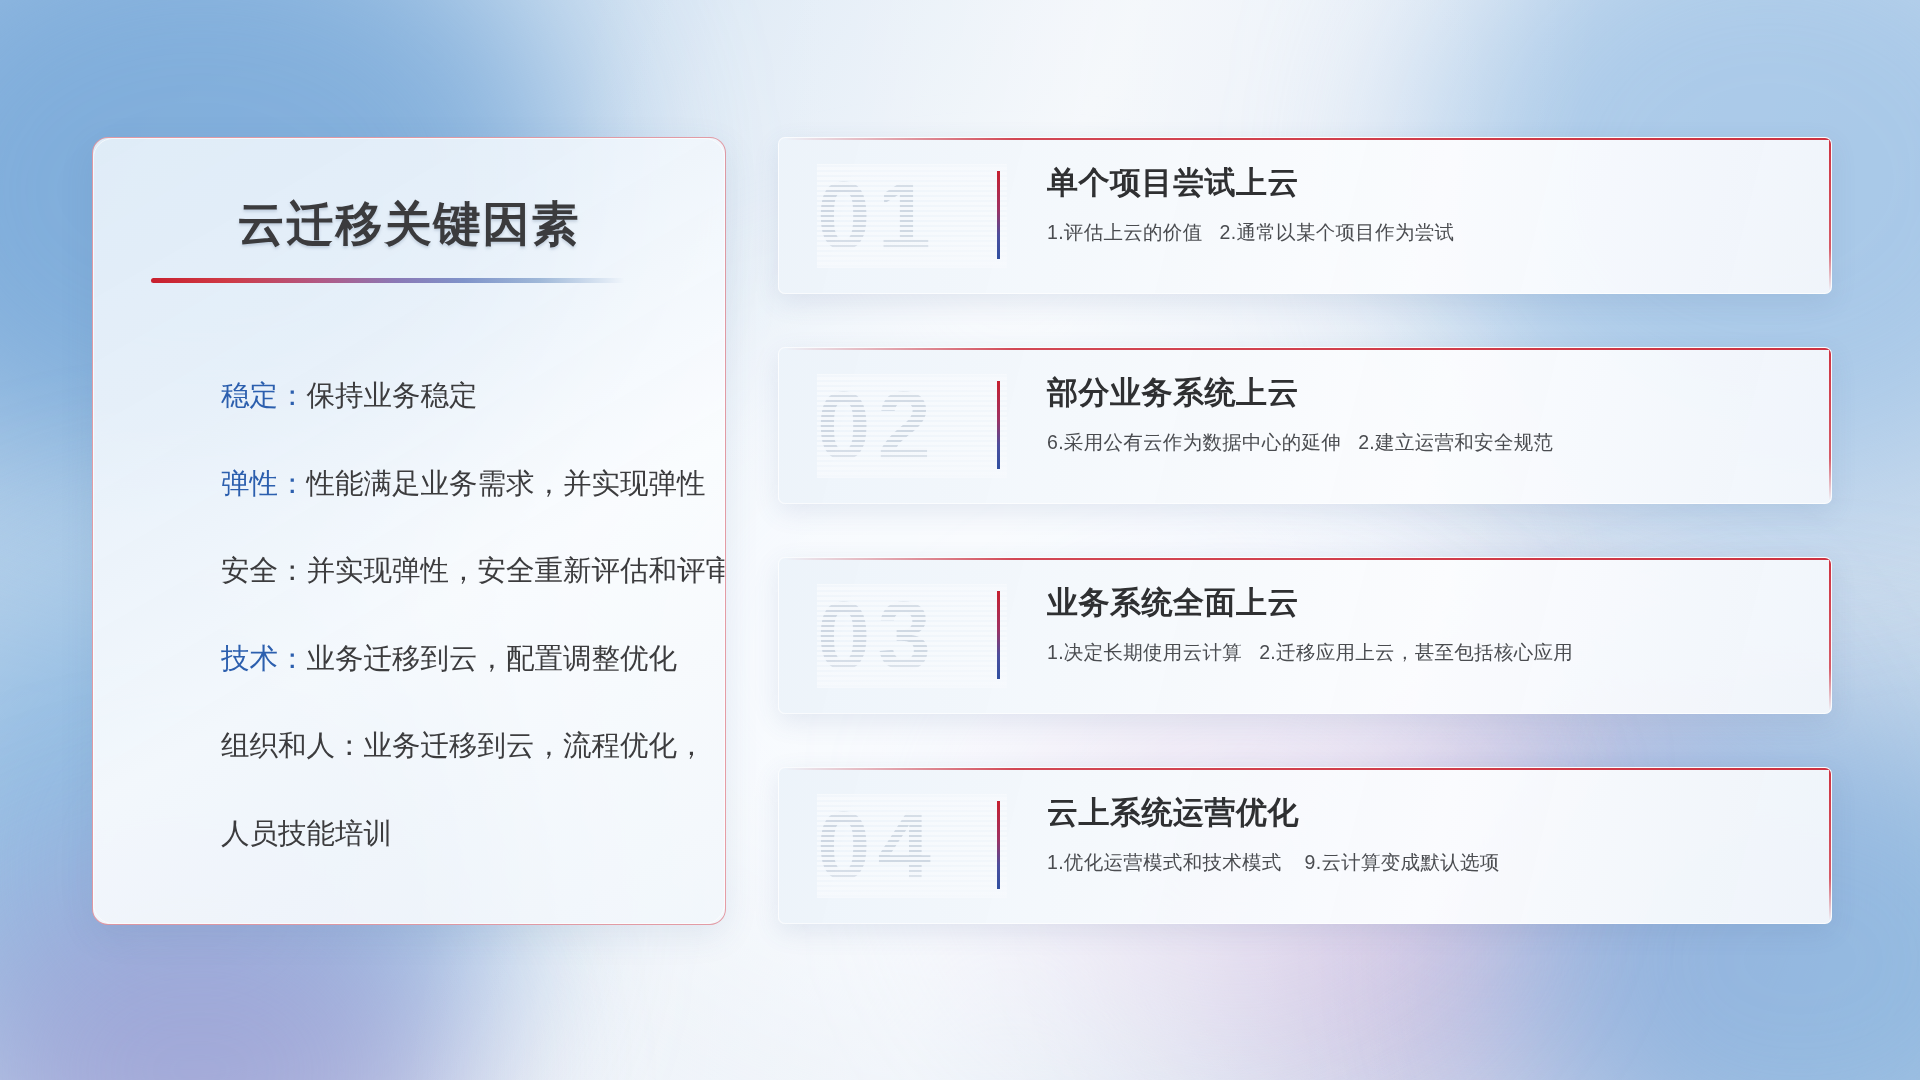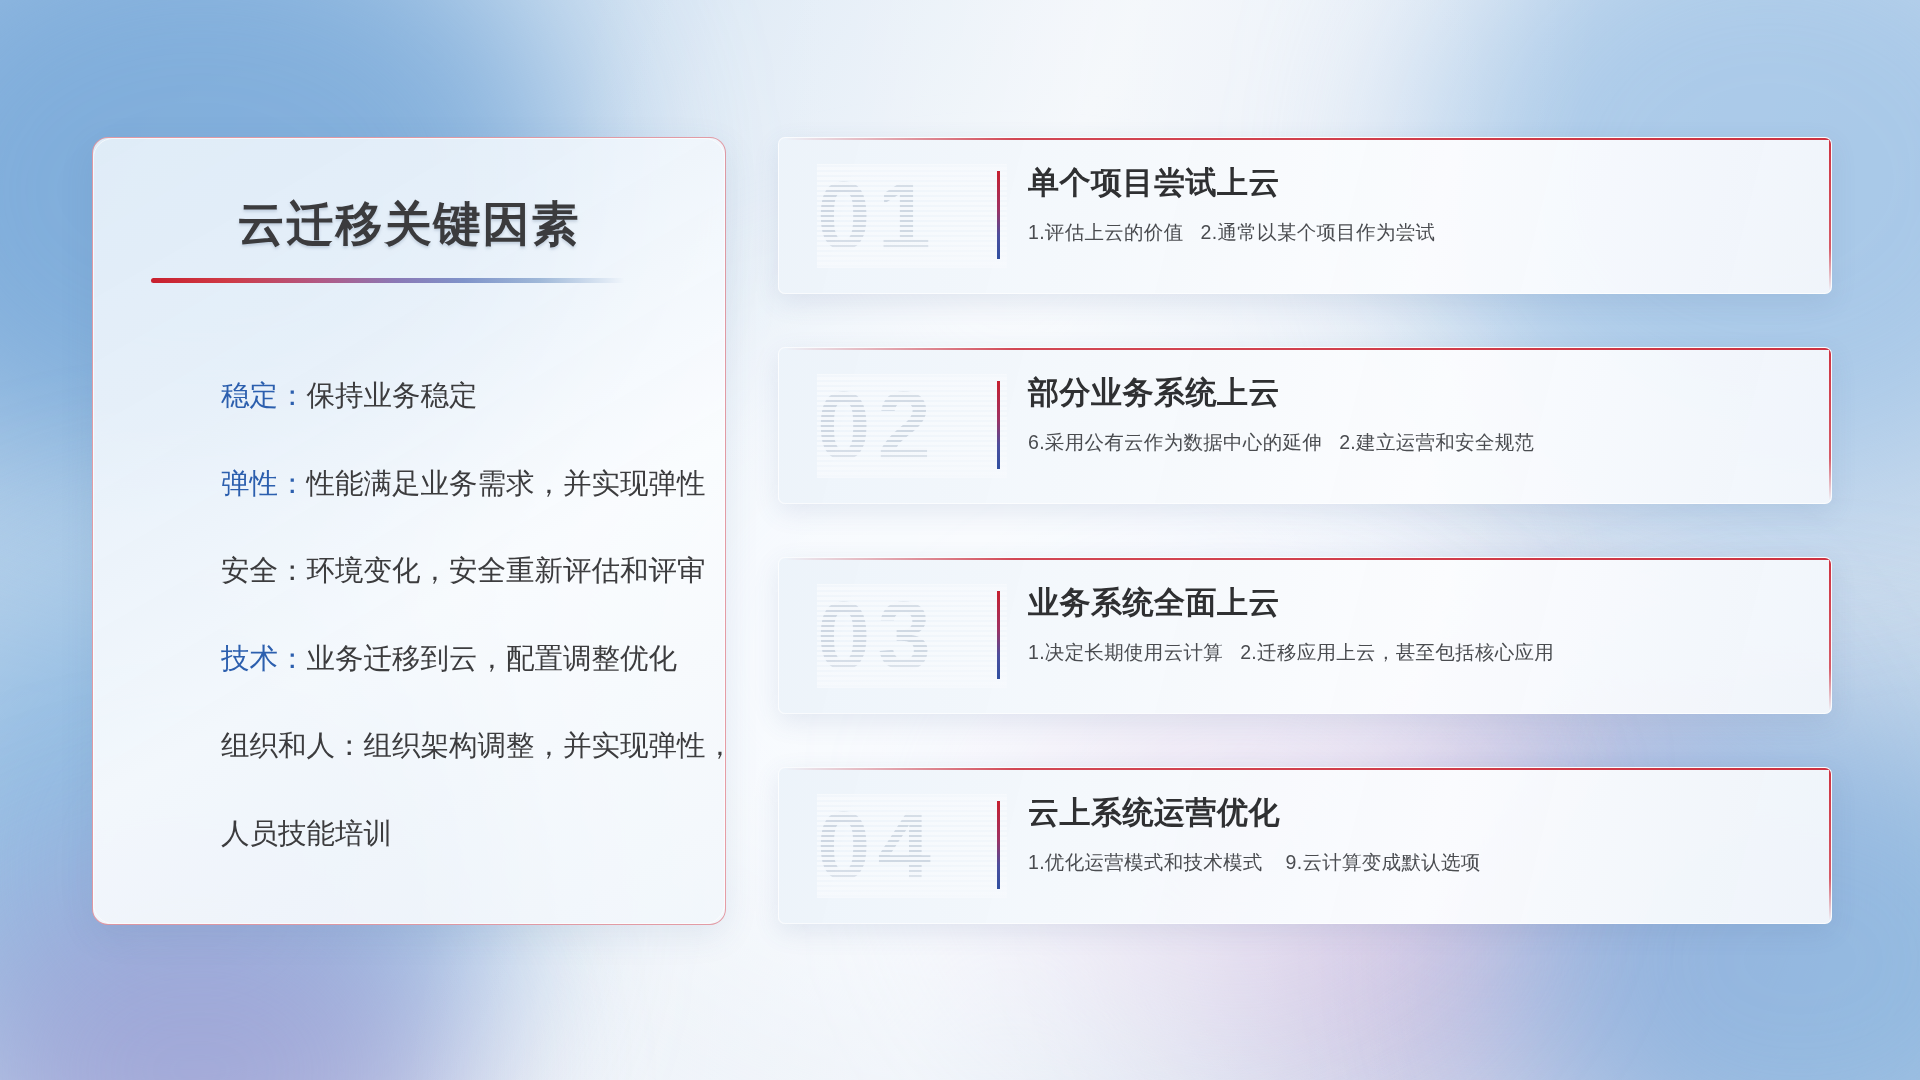--- a/index.html
+++ b/index.html
@@ -197,21 +197,21 @@
     position: absolute;
     left: 218px;
     top: 33px;
     width: 3px;
     height: 88px;
     background: linear-gradient(180deg, #c6202f 0%, #a13160 42%, #4a4f9e 74%, #2f4fa0 100%);
   }
 
   .step-body {
     position: absolute;
-    left: 249px;
+    left: 268px;
     right: 30px;
     top: 26px;
   }
   .step-title {
     font-size: 31px;
     font-weight: bold;
     color: #2f3032;
     letter-spacing: .5px;
     line-height: 1.2;
   }
@@ -247,29 +247,29 @@
 
       <div class="factor-line">
         <span class="factor-key">稳定：</span><span class="factor-val">保持业务稳定</span>
       </div>
 
       <div class="factor-line">
         <span class="factor-key">弹性：</span><span class="factor-val">性能满足业务需求，并实现弹性</span>
       </div>
 
       <div class="factor-line">
-        <span class="factor-key plain">安全：</span><span class="factor-val">环境变化，安全重新评估和评审</span>
+        <span class="factor-key plain">安全：</span><span class="factor-val">并实现弹性，安全重新评估和评审</span>
       </div>
 
       <div class="factor-line">
         <span class="factor-key">技术：</span><span class="factor-val">业务迁移到云，配置调整优化</span>
       </div>
 
       <div class="factor-line">
-        <span class="factor-key plain">组织和人：</span><span class="factor-val">组织架构调整，并实现弹性，</span>
+        <span class="factor-key plain">组织和人：</span><span class="factor-val">业务迁移到云，流程优化，</span>
       </div>
 
       <div class="factor-line">
         <span class="factor-key plain"></span><span class="factor-val">人员技能培训</span>
       </div>
 
     </div>
   </div>
 
   <div class="steps">

